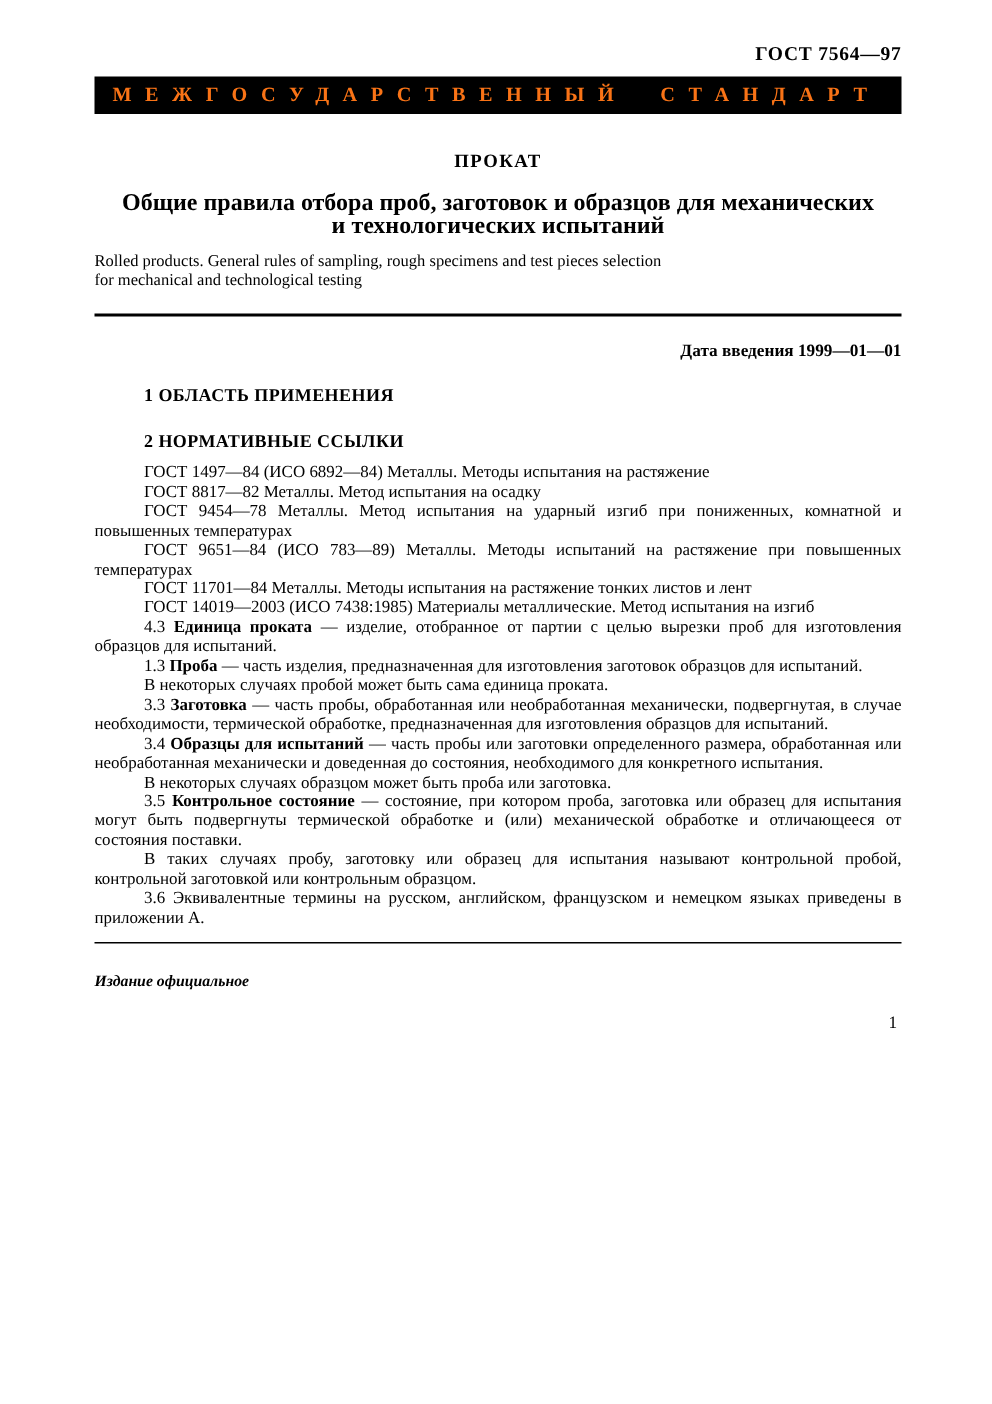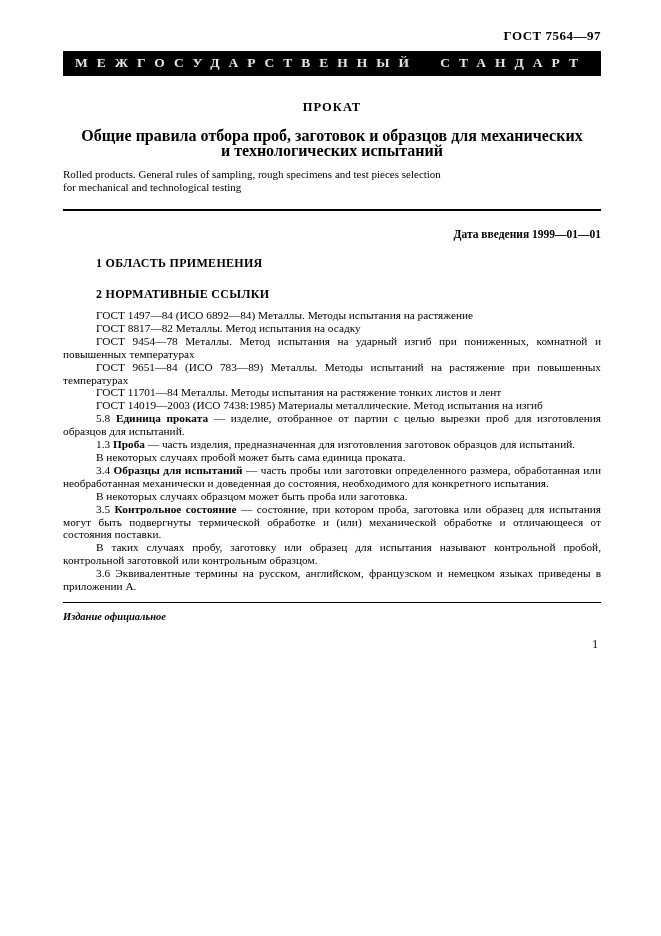--- a/index.html
+++ b/index.html
@@ -21,21 +21,21 @@
   }
   .doc-number {
     text-align: right;
     font-weight: bold;
     font-size: 13px;
     letter-spacing: 0.5px;
   }
   .banner {
     margin-top: 7px;
     background: #000000;
-    color: #e5e5e5;
+    color: #f97316;
     font-weight: bold;
     font-size: 13.5px;
     padding: 4px 14px 5px 12px;
     display: flex;
     justify-content: space-between;
     align-items: center;
   }
   .banner .word { letter-spacing: 9px; white-space: nowrap; }
   .title-main {
     margin-top: 24px;
@@ -77,21 +77,21 @@
   .para {
     margin: 0;
     font-size: 11.3px;
     line-height: 12.9px;
     text-align: justify;
     text-indent: 33px;
   }
   .footer {
     margin-top: 9px;
     border-top: 1.5px solid #000000;
-    padding-top: 8px;
+    padding-top: 20px;
   }
   .footer-note {
     font-weight: bold;
     font-style: italic;
     font-size: 10.5px;
   }
   .page-number {
     margin-top: 16px;
     text-align: right;
     font-size: 11.5px;
@@ -130,26 +130,27 @@
 
   <div class="section-heading">2  НОРМАТИВНЫЕ ССЫЛКИ</div>
   <p class="para">ГОСТ 1497—84  (ИСО 6892—84)  Металлы. Методы испытания на растяжение</p>
   <p class="para">ГОСТ 8817—82  Металлы. Метод испытания на осадку</p>
   <p class="para">ГОСТ 9454—78  Металлы. Метод испытания на ударный изгиб при пониженных, комнатной и повышенных температурах</p>
   <p class="para">ГОСТ 9651—84  (ИСО 783—89)  Металлы. Методы испытаний на растяжение при повышенных температурах</p>
   <p class="para">ГОСТ 11701—84  Металлы. Методы испытания на растяжение тонких листов и лент</p>
   <p class="para">ГОСТ 14019—2003  (ИСО 7438:1985)  Материалы металлические. Метод испытания на изгиб</p>
 
 
-  <p class="para"><span>5.8 </span><b>Единица проката</b><span> — изделие, отобранное от партии с целью вырезки проб для изготовления образцов для испытаний.</span></p>
+  <p class="para"><span>4.3 </span><b>Единица проката</b><span> — изделие, отобранное от партии с целью вырезки проб для изготовления образцов для испытаний.</span></p>
 
   <p class="para"><span>1.3 </span><b>Проба</b><span> — часть изделия, предназначенная для изготовления заготовок образцов для испытаний.</span></p>
 
   <p class="para">В некоторых случаях пробой может быть сама единица проката.</p>
 
+  <p class="para"><span>3.3 </span><b>Заготовка</b><span> — часть пробы, обработанная или необработанная механически, подвергнутая, в случае необходимости, термической обработке, предназначенная для изготовления образцов для испытаний.</span></p>
 
   <p class="para"><span>3.4 </span><b>Образцы для испытаний</b><span> — часть пробы или заготовки определенного размера, обработанная или необработанная механически и доведенная до состояния, необходимого для конкретного испытания.</span></p>
 
   <p class="para">В некоторых случаях образцом может быть проба или заготовка.</p>
 
   <p class="para"><span>3.5 </span><b>Контрольное состояние</b><span> — состояние, при котором проба, заготовка или образец для испытания могут быть подвергнуты термической обработке и (или) механической обработке и отличающееся от состояния поставки.</span></p>
 
   <p class="para">В таких случаях пробу, заготовку или образец для испытания называют контрольной пробой, контрольной заготовкой или контрольным образцом.</p>
 
   <p class="para">3.6 Эквивалентные термины на русском, английском, французском и немецком языках приведены в приложении А.</p>

